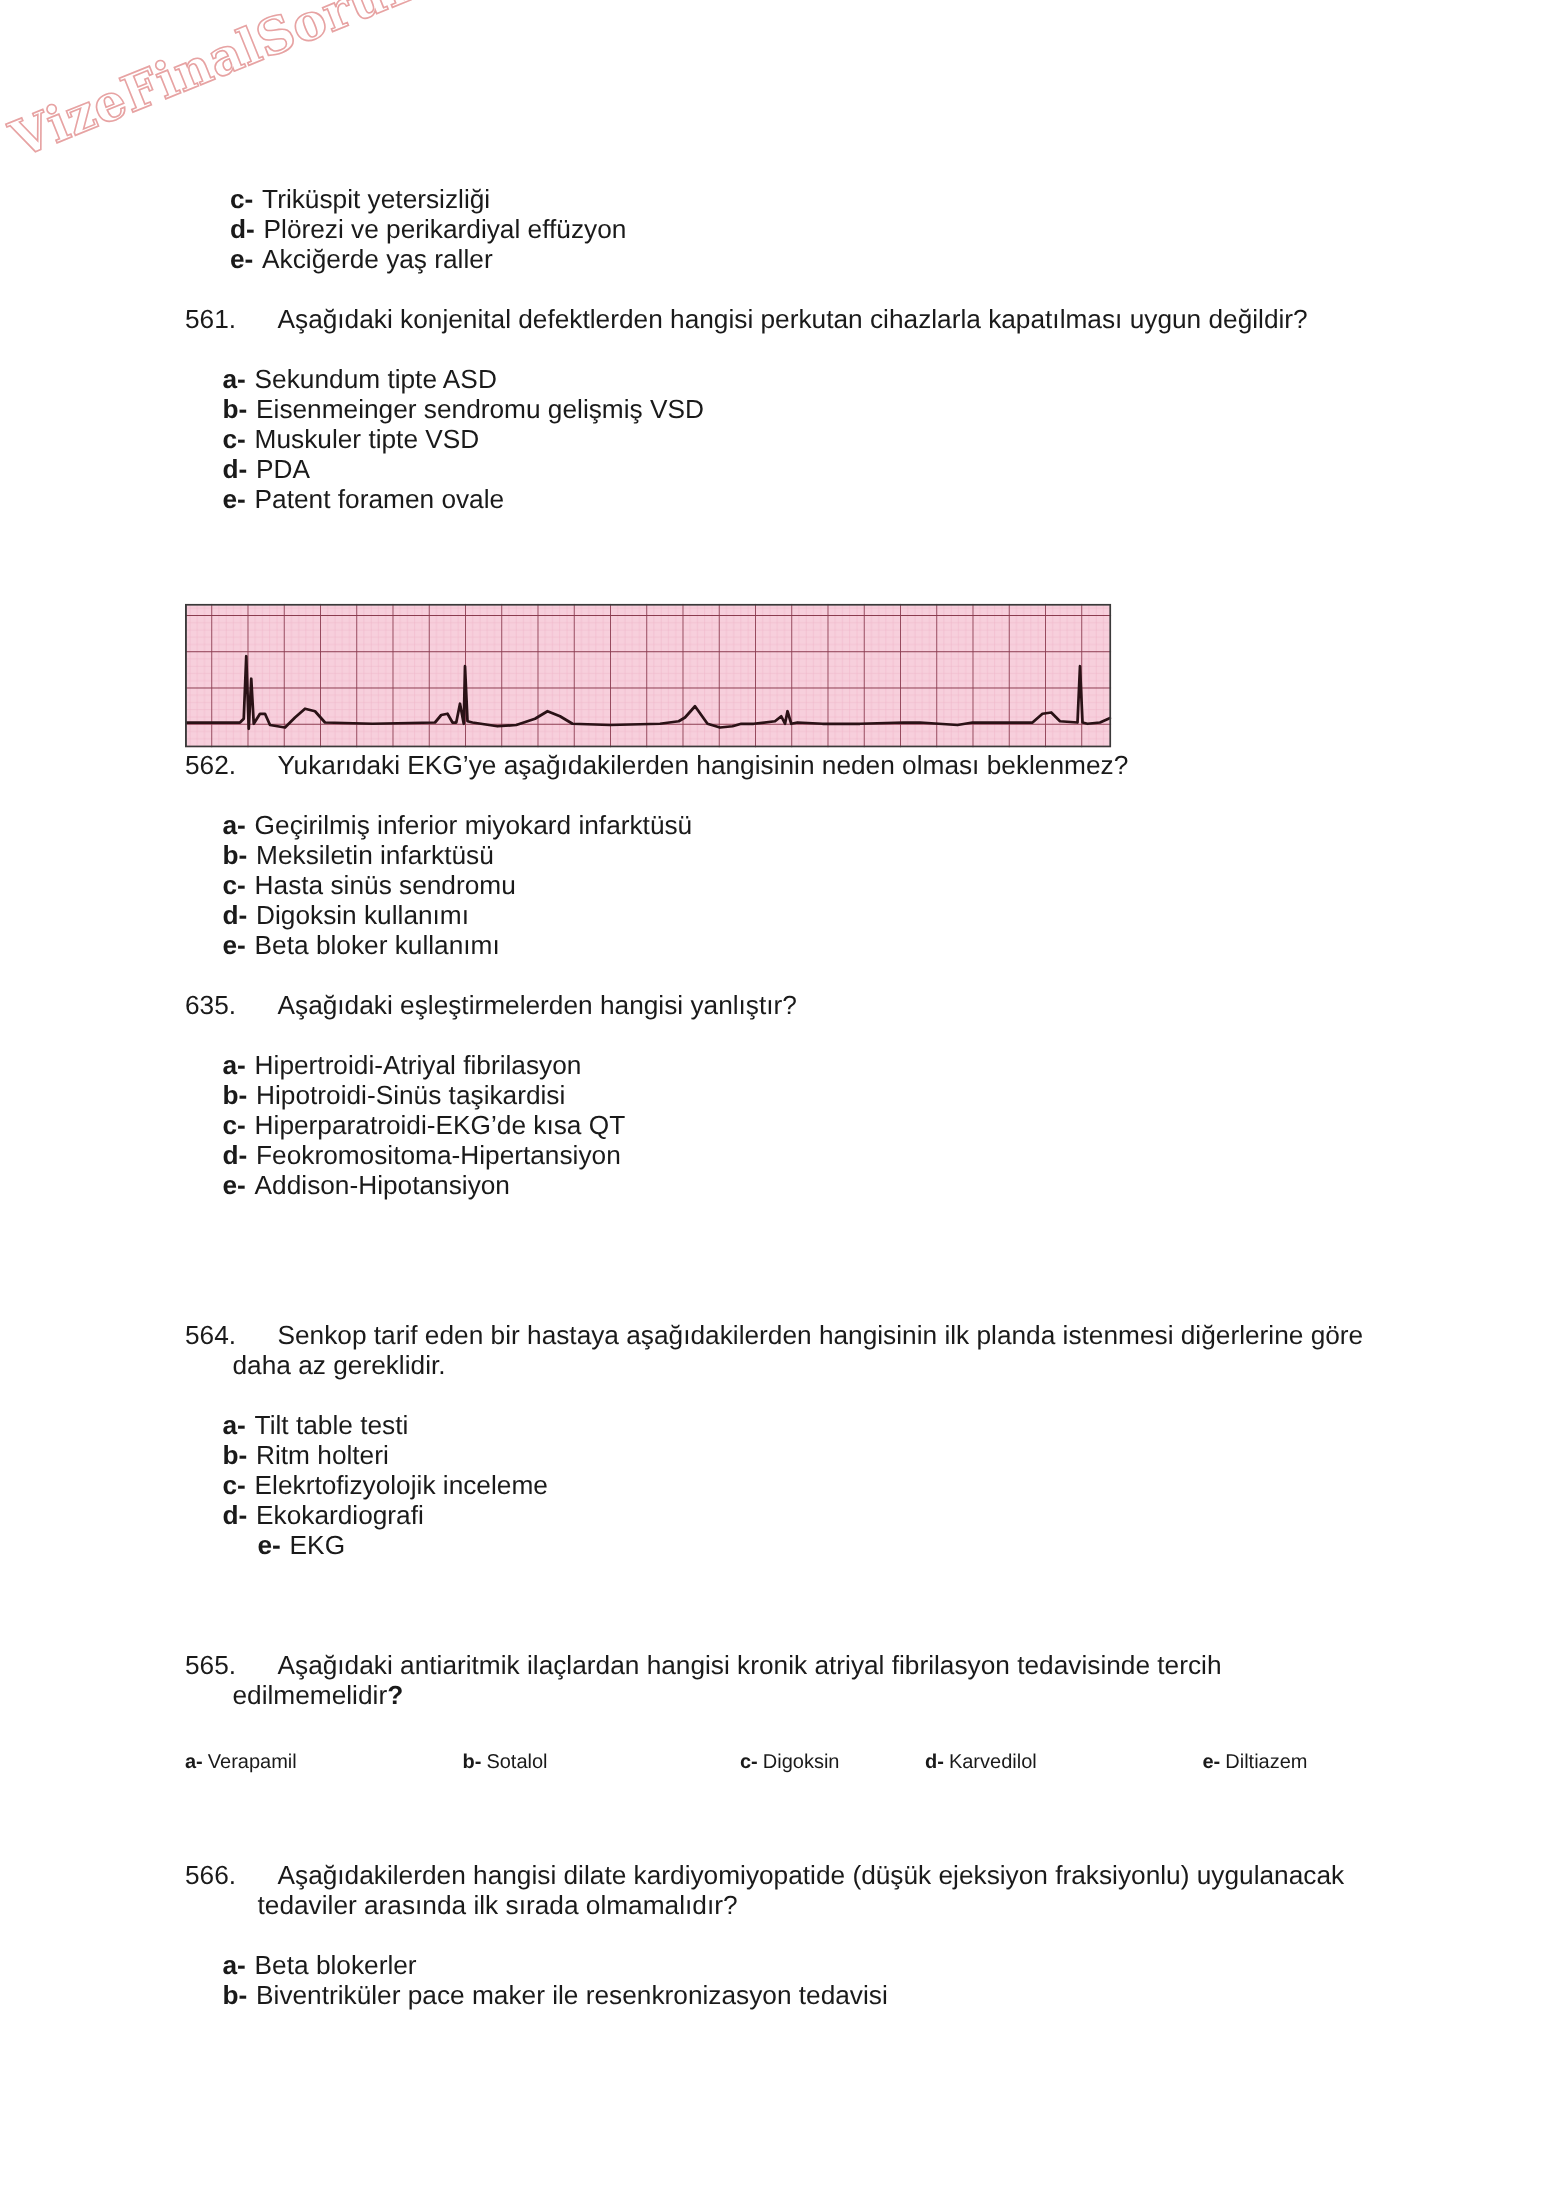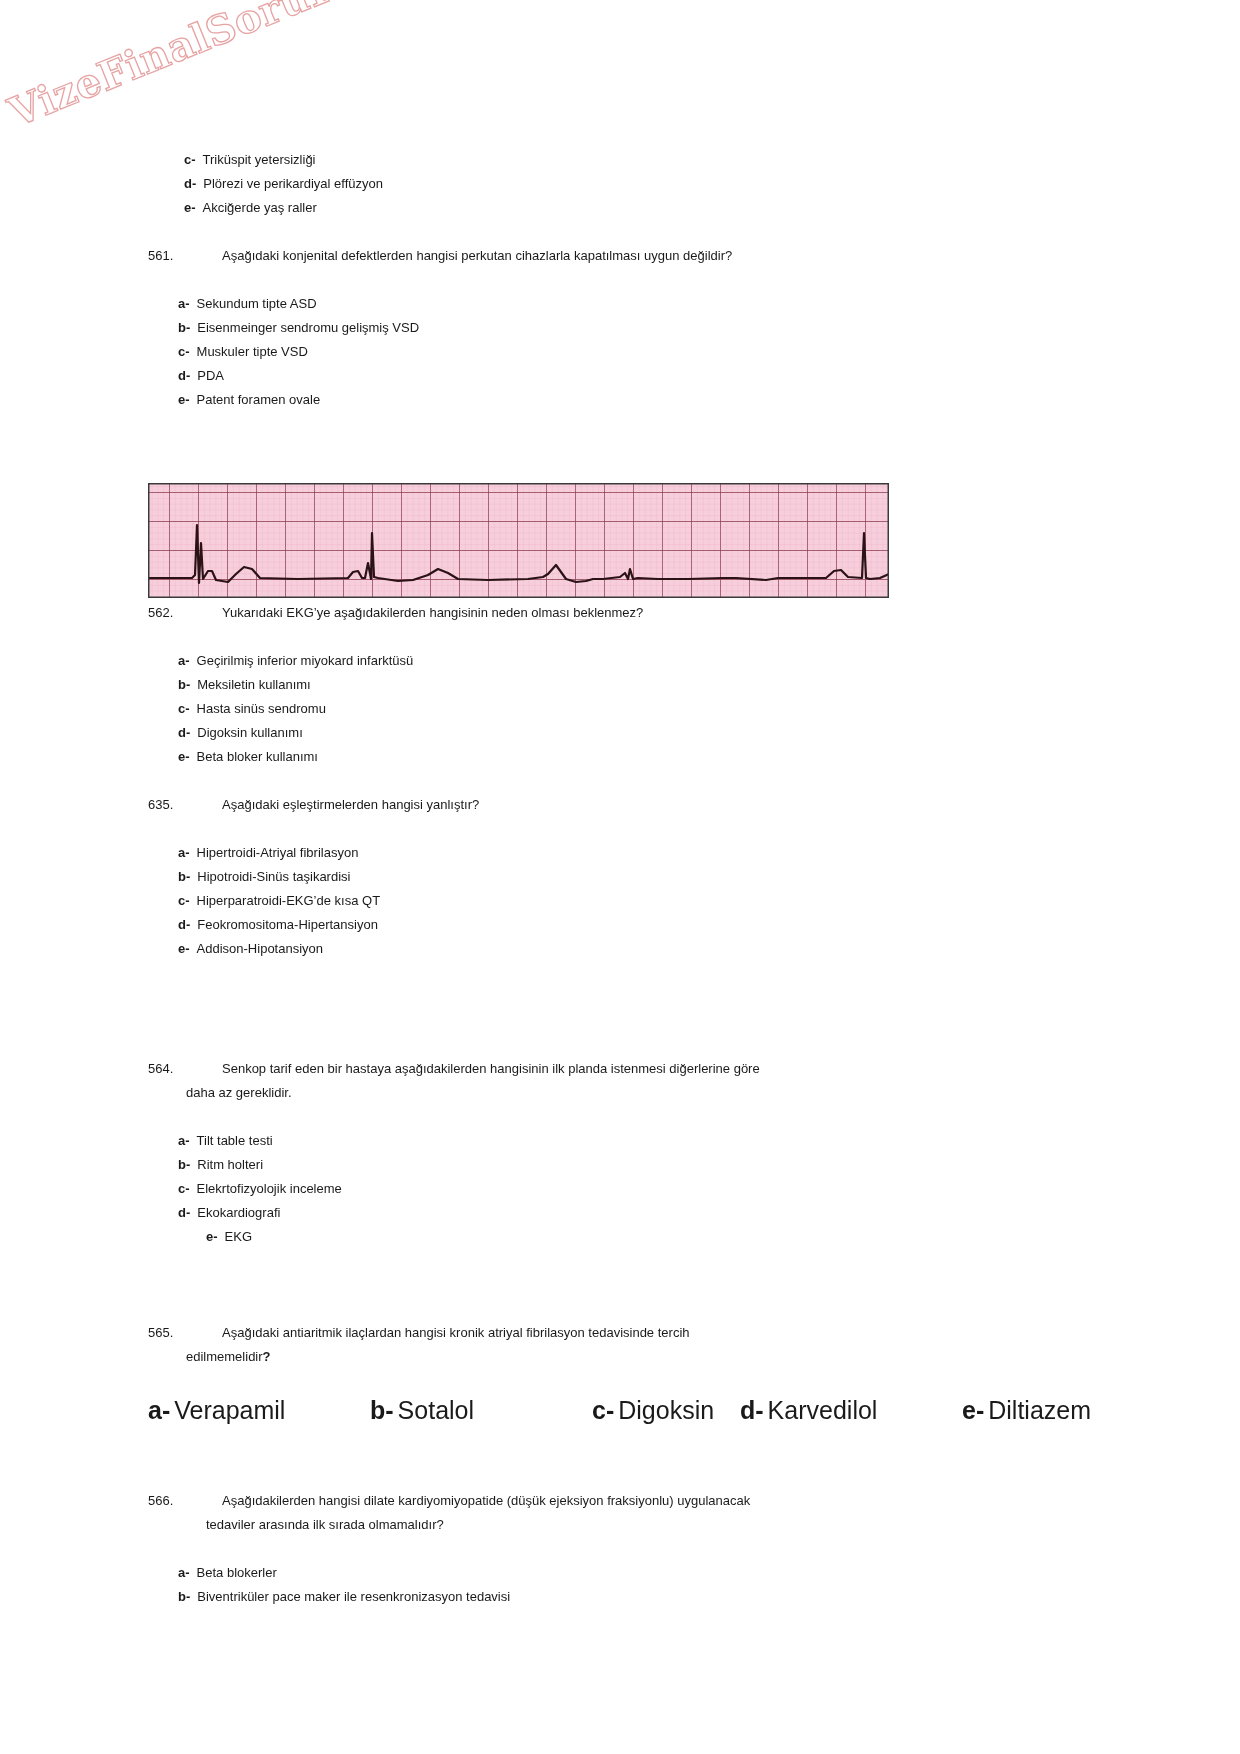--- a/index.html
+++ b/index.html
@@ -7,25 +7,25 @@
     width: 1240px; height: 1754px; position: relative; overflow: hidden;
     font-family: "Liberation Sans", sans-serif; color: #1a1a1a;
   }
   .watermark {
     position: absolute; left: 2px; top: 92px;
     font-family: "DejaVu Serif", serif; font-weight: bold; font-size: 40px;
     color: transparent; -webkit-text-stroke: 1.3px #e7a3a3;
     transform: rotate(-22deg); transform-origin: left top;
     letter-spacing: 0.5px; white-space: nowrap;
   }
-  .line { position: absolute; font-size: 13px; white-space: nowrap; line-height: 24px; }
+  .line { position: absolute; font-size: 21px; white-space: nowrap; line-height: 24px; }
   .lbl { font-weight: bold; margin-right: 7px; }
   .qnum { display: inline-block; width: 74px; }
   .ekg { position: absolute; left: 148px; top: 483px; width: 741px; height: 115px; }
-  .opt-row { position: absolute; top: 1398px; font-size: 25px; line-height: 24px; white-space: nowrap; }
+  .opt-row { position: absolute; top: 1398px; font-size: 16px; line-height: 24px; white-space: nowrap; }
   .opt-row .lbl { margin-right: 4px; }
 </style>
 </head>
 <body>
 
 <div class="watermark">VizeFinalSoruPaylasimi.com</div>
 
 <div class="line" style="left:184px;top:148px;"><span class="lbl">c-</span><span>Triküspit yetersizliği</span></div>
 <div class="line" style="left:184px;top:172px;"><span class="lbl">d-</span><span>Plörezi ve perikardiyal effüzyon</span></div>
 <div class="line" style="left:184px;top:196px;"><span class="lbl">e-</span><span>Akciğerde yaş raller</span></div>
@@ -49,21 +49,21 @@
   </defs>
   <rect x="0" y="0" width="741" height="115" fill="#f7cfdc"></rect>
   <rect x="0" y="0" width="741" height="115" fill="url(#major)"></rect>
   <polyline fill="none" stroke="#2a1216" stroke-width="2.2" stroke-linejoin="round" points="0,95 44,95 47,92 49,42 51,100 53,60 55,96 60,88 64,88 68,97 80,99 88,91 96,84 104,86 112,95 150,96 200,95 205,89 210,88 214,95 217,95 220,80 223,96 224,50 226,94 230,95 250,98 265,97 280,92 290,86 300,90 310,96 340,97 380,96 395,94 400,91 408,82 418,96 428,99 438,98 445,96 455,96 472,94 477,90 480,96 482,86 485,96 490,95 510,96 540,96 575,95 588,95 618,97 630,95 650,95 678,95 686,88 693,87 700,94 714,95 716,50 718,95 722,96 732,95 741,91"></polyline>
   <polyline fill="none" stroke="#2a1216" stroke-width="2.2" stroke-linejoin="round" points="0,0"></polyline>
   <rect x="0.75" y="0.75" width="739.5" height="113.5" fill="none" stroke="#3a3a3a" stroke-width="1.5"></rect>
 </svg>
 
 <div class="line" style="left:148px;top:601px;"><span class="qnum">562.</span><span>Yukarıdaki EKG’ye aşağıdakilerden hangisinin neden olması beklenmez?</span></div>
 <div class="line" style="left:178px;top:649px;"><span class="lbl">a-</span><span>Geçirilmiş inferior miyokard infarktüsü</span></div>
-<div class="line" style="left:178px;top:673px;"><span class="lbl">b-</span><span>Meksiletin kullanımı</span></div>
+<div class="line" style="left:178px;top:673px;"><span class="lbl">b-</span><span>Meksiletin infarktüsü</span></div>
 <div class="line" style="left:178px;top:697px;"><span class="lbl">c-</span><span>Hasta sinüs sendromu</span></div>
 <div class="line" style="left:178px;top:721px;"><span class="lbl">d-</span><span>Digoksin kullanımı</span></div>
 <div class="line" style="left:178px;top:745px;"><span class="lbl">e-</span><span>Beta bloker kullanımı</span></div>
 
 <div class="line" style="left:148px;top:793px;"><span class="qnum">635.</span><span>Aşağıdaki eşleştirmelerden hangisi yanlıştır?</span></div>
 <div class="line" style="left:178px;top:841px;"><span class="lbl">a-</span><span>Hipertroidi-Atriyal fibrilasyon</span></div>
 <div class="line" style="left:178px;top:865px;"><span class="lbl">b-</span><span>Hipotroidi-Sinüs taşikardisi</span></div>
 <div class="line" style="left:178px;top:889px;"><span class="lbl">c-</span><span>Hiperparatroidi-EKG’de kısa QT</span></div>
 <div class="line" style="left:178px;top:913px;"><span class="lbl">d-</span><span>Feokromositoma-Hipertansiyon</span></div>
 <div class="line" style="left:178px;top:937px;"><span class="lbl">e-</span><span>Addison-Hipotansiyon</span></div>

